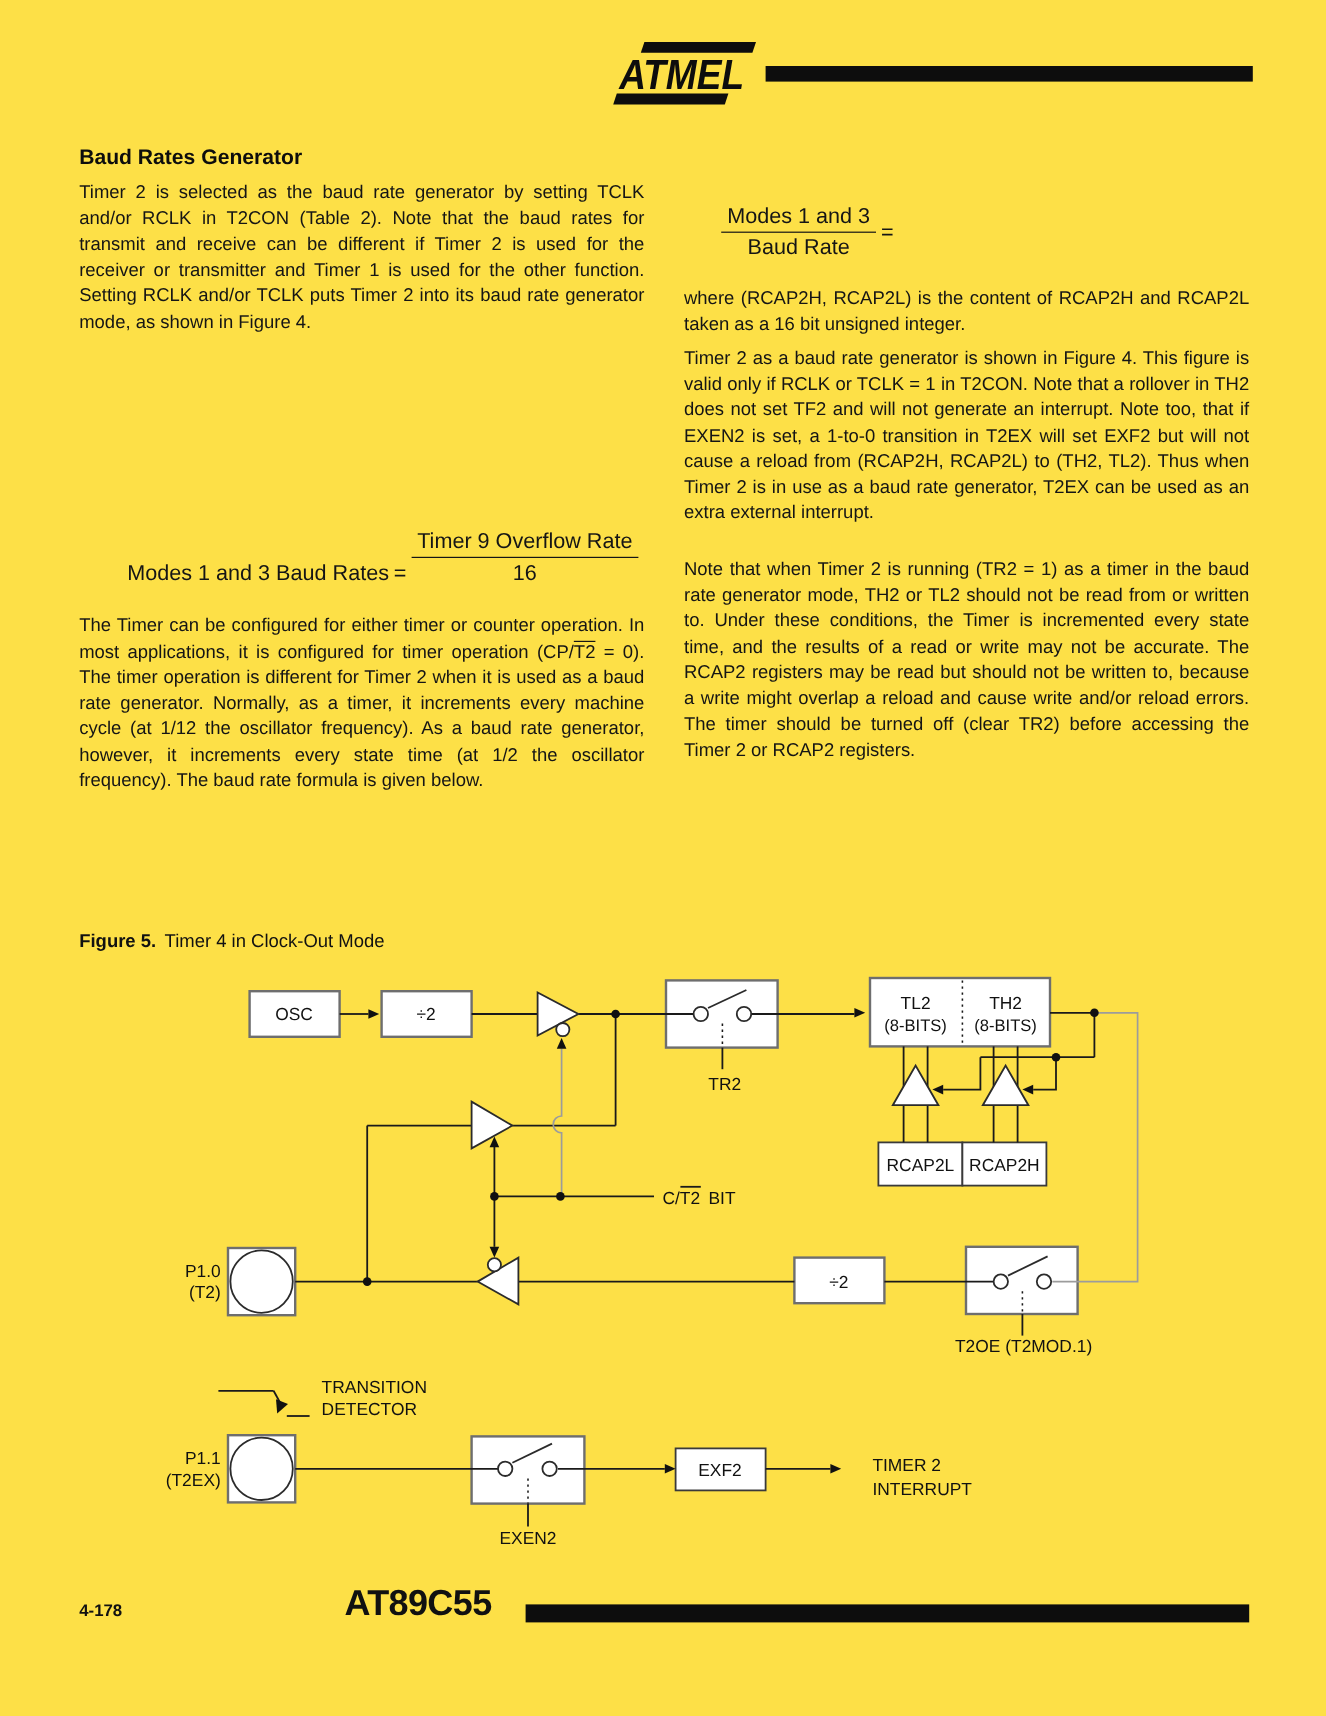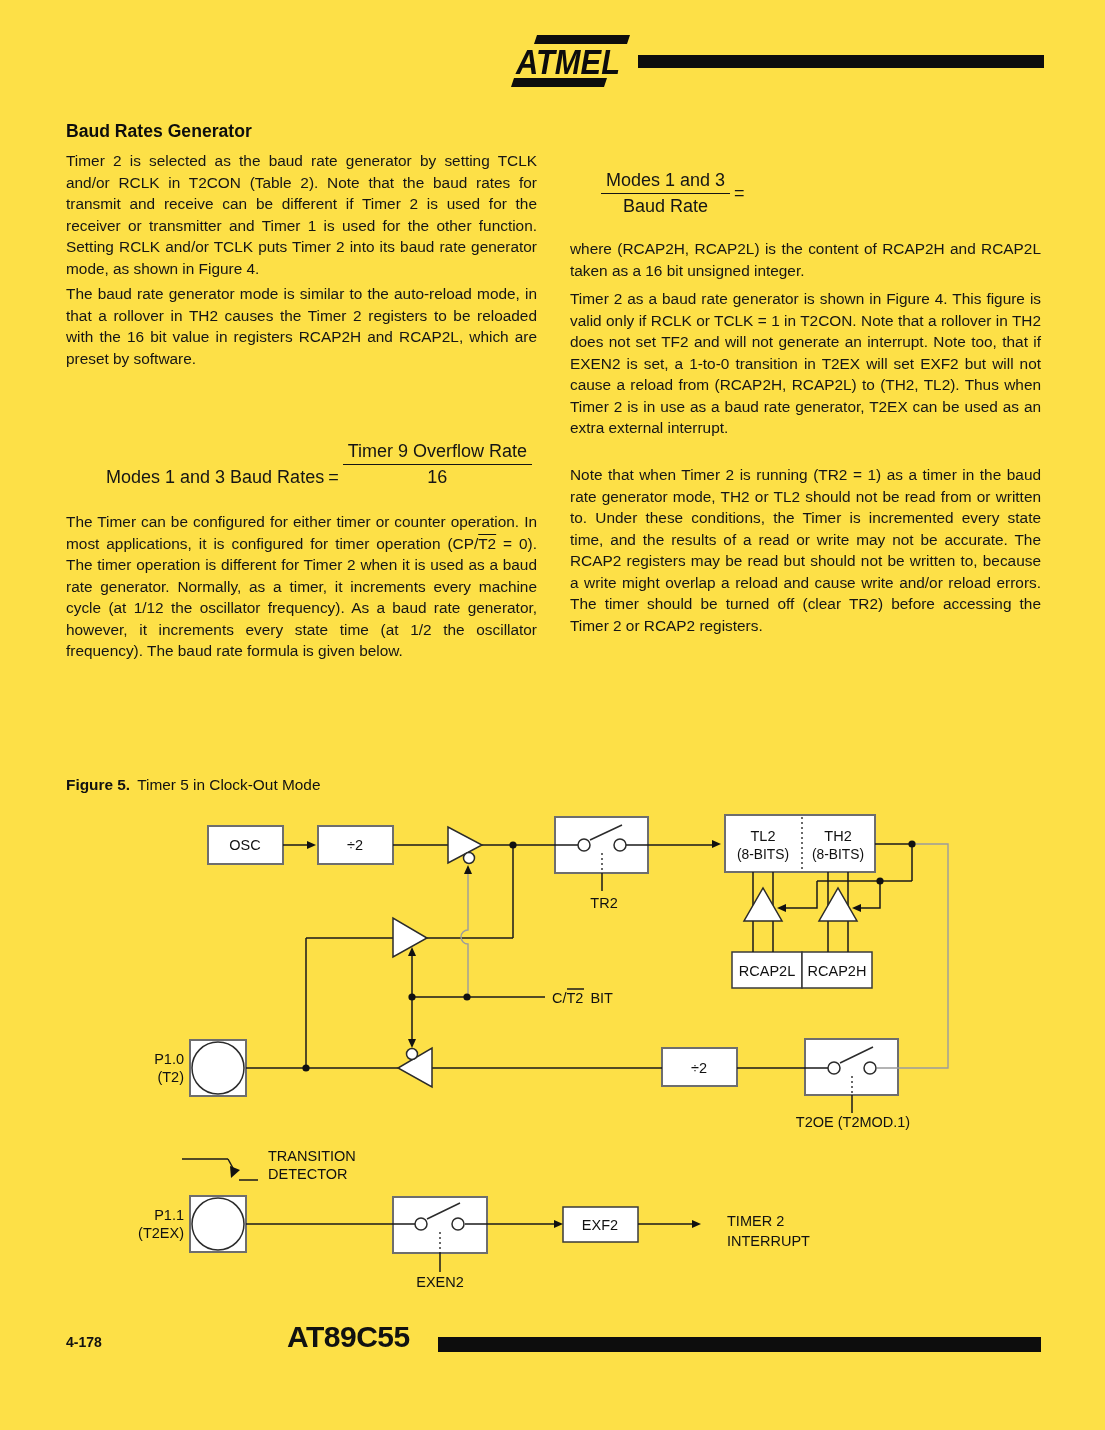--- a/index.html
+++ b/index.html
@@ -42,21 +42,20 @@
       <polygon points="33,7 126,7 123,16 30,16" fill="#0d0d0d"></polygon>
       <text class="logo-txt" x="12" y="46" font-size="35" textLength="104" lengthAdjust="spacingAndGlyphs" fill="#0d0d0d">ATMEL</text>
       <polygon points="10,50 103,50 100,59 7,59" fill="#0d0d0d"></polygon>
     </g>
   </svg>
   <div class="hdr-bar" style="left:638px;top:55px;width:406px;height:13px;"></div>
 
   <h1 class="heading" style="left:66px;top:121px;margin:0;">Baud Rates Generator</h1>
 
   <div class="para" style="left:66px;top:150px;">Timer 2 is selected as the baud rate generator by setting TCLK and/or RCLK in T2CON (Table 2). Note that the baud rates for transmit and receive can be different if Timer 2 is used for the receiver or transmitter and Timer 1 is used for the other function. Setting RCLK and/or TCLK puts Timer 2 into its baud rate generator mode, as shown in Figure 4.</div>
-  <div class="para" style="left:66px;top:283px;">The baud rate generator mode is similar to the auto-reload mode, in that a rollover in TH2 causes the Timer 2 registers to be reloaded with the 16 bit value in registers RCAP2H and RCAP2L, which are preset by software.</div>
 
   <div class="eq" style="left:106px;top:441px;align-items:flex-end;">
     <span>Modes 1 and 3 Baud Rates</span>
     <span>=</span>
     <span class="frac">
       <span class="num">Timer 9 Overflow Rate</span>
       <span class="den">16</span>
     </span>
   </div>
 
@@ -68,21 +67,21 @@
       <span class="den">Baud Rate</span>
     </span>
     <span>=</span>
   </div>
 
   <div class="para" style="left:570px;top:238px;">where (RCAP2H, RCAP2L) is the content of RCAP2H and RCAP2L taken as a 16 bit unsigned integer.</div>
   <div class="para" style="left:570px;top:288px;">Timer 2 as a baud rate generator is shown in Figure 4. This figure is valid only if RCLK or TCLK = 1 in T2CON. Note that a rollover in TH2 does not set TF2 and will not generate an interrupt. Note too, that if EXEN2 is set, a 1-to-0 transition in T2EX will set EXF2 but will not cause a reload from (RCAP2H, RCAP2L) to (TH2, TL2). Thus when Timer 2 is in use as a baud rate generator, T2EX can be used as an extra external interrupt.</div>
   <div class="para" style="left:570px;top:464px;">Note that when Timer 2 is running (TR2 = 1) as a timer in the baud rate generator mode, TH2 or TL2 should not be read from or written to. Under these conditions, the Timer is incremented every state time, and the results of a read or write may not be accurate. The RCAP2 registers may be read but should not be written to, because a write might overlap a reload and cause write and/or reload errors. The timer should be turned off (clear TR2) before accessing the Timer 2 or RCAP2 registers.</div>
 
   <div class="caption" style="left:66px;top:776px;">
-    <span class="cap-label">Figure 5.</span><span>Timer 5 in Clock-Out Mode</span>
+    <span class="cap-label">Figure 5.</span><span>Timer 4 in Clock-Out Mode</span>
   </div>
 
   <svg class="abs" style="left:0;top:0;" width="1105" height="1430" viewBox="0 0 1105 1430">
 
     <rect class="box" x="208" y="826" width="75" height="38"></rect>
     <rect class="box" x="318" y="826" width="75" height="38"></rect>
     <rect class="box" x="555" y="817" width="93" height="56"></rect>
     <rect class="box" x="725" y="815" width="150" height="57"></rect>
     <rect class="boxd" x="732" y="952" width="70" height="36"></rect>
     <rect class="boxd" x="802" y="952" width="70" height="36"></rect>

